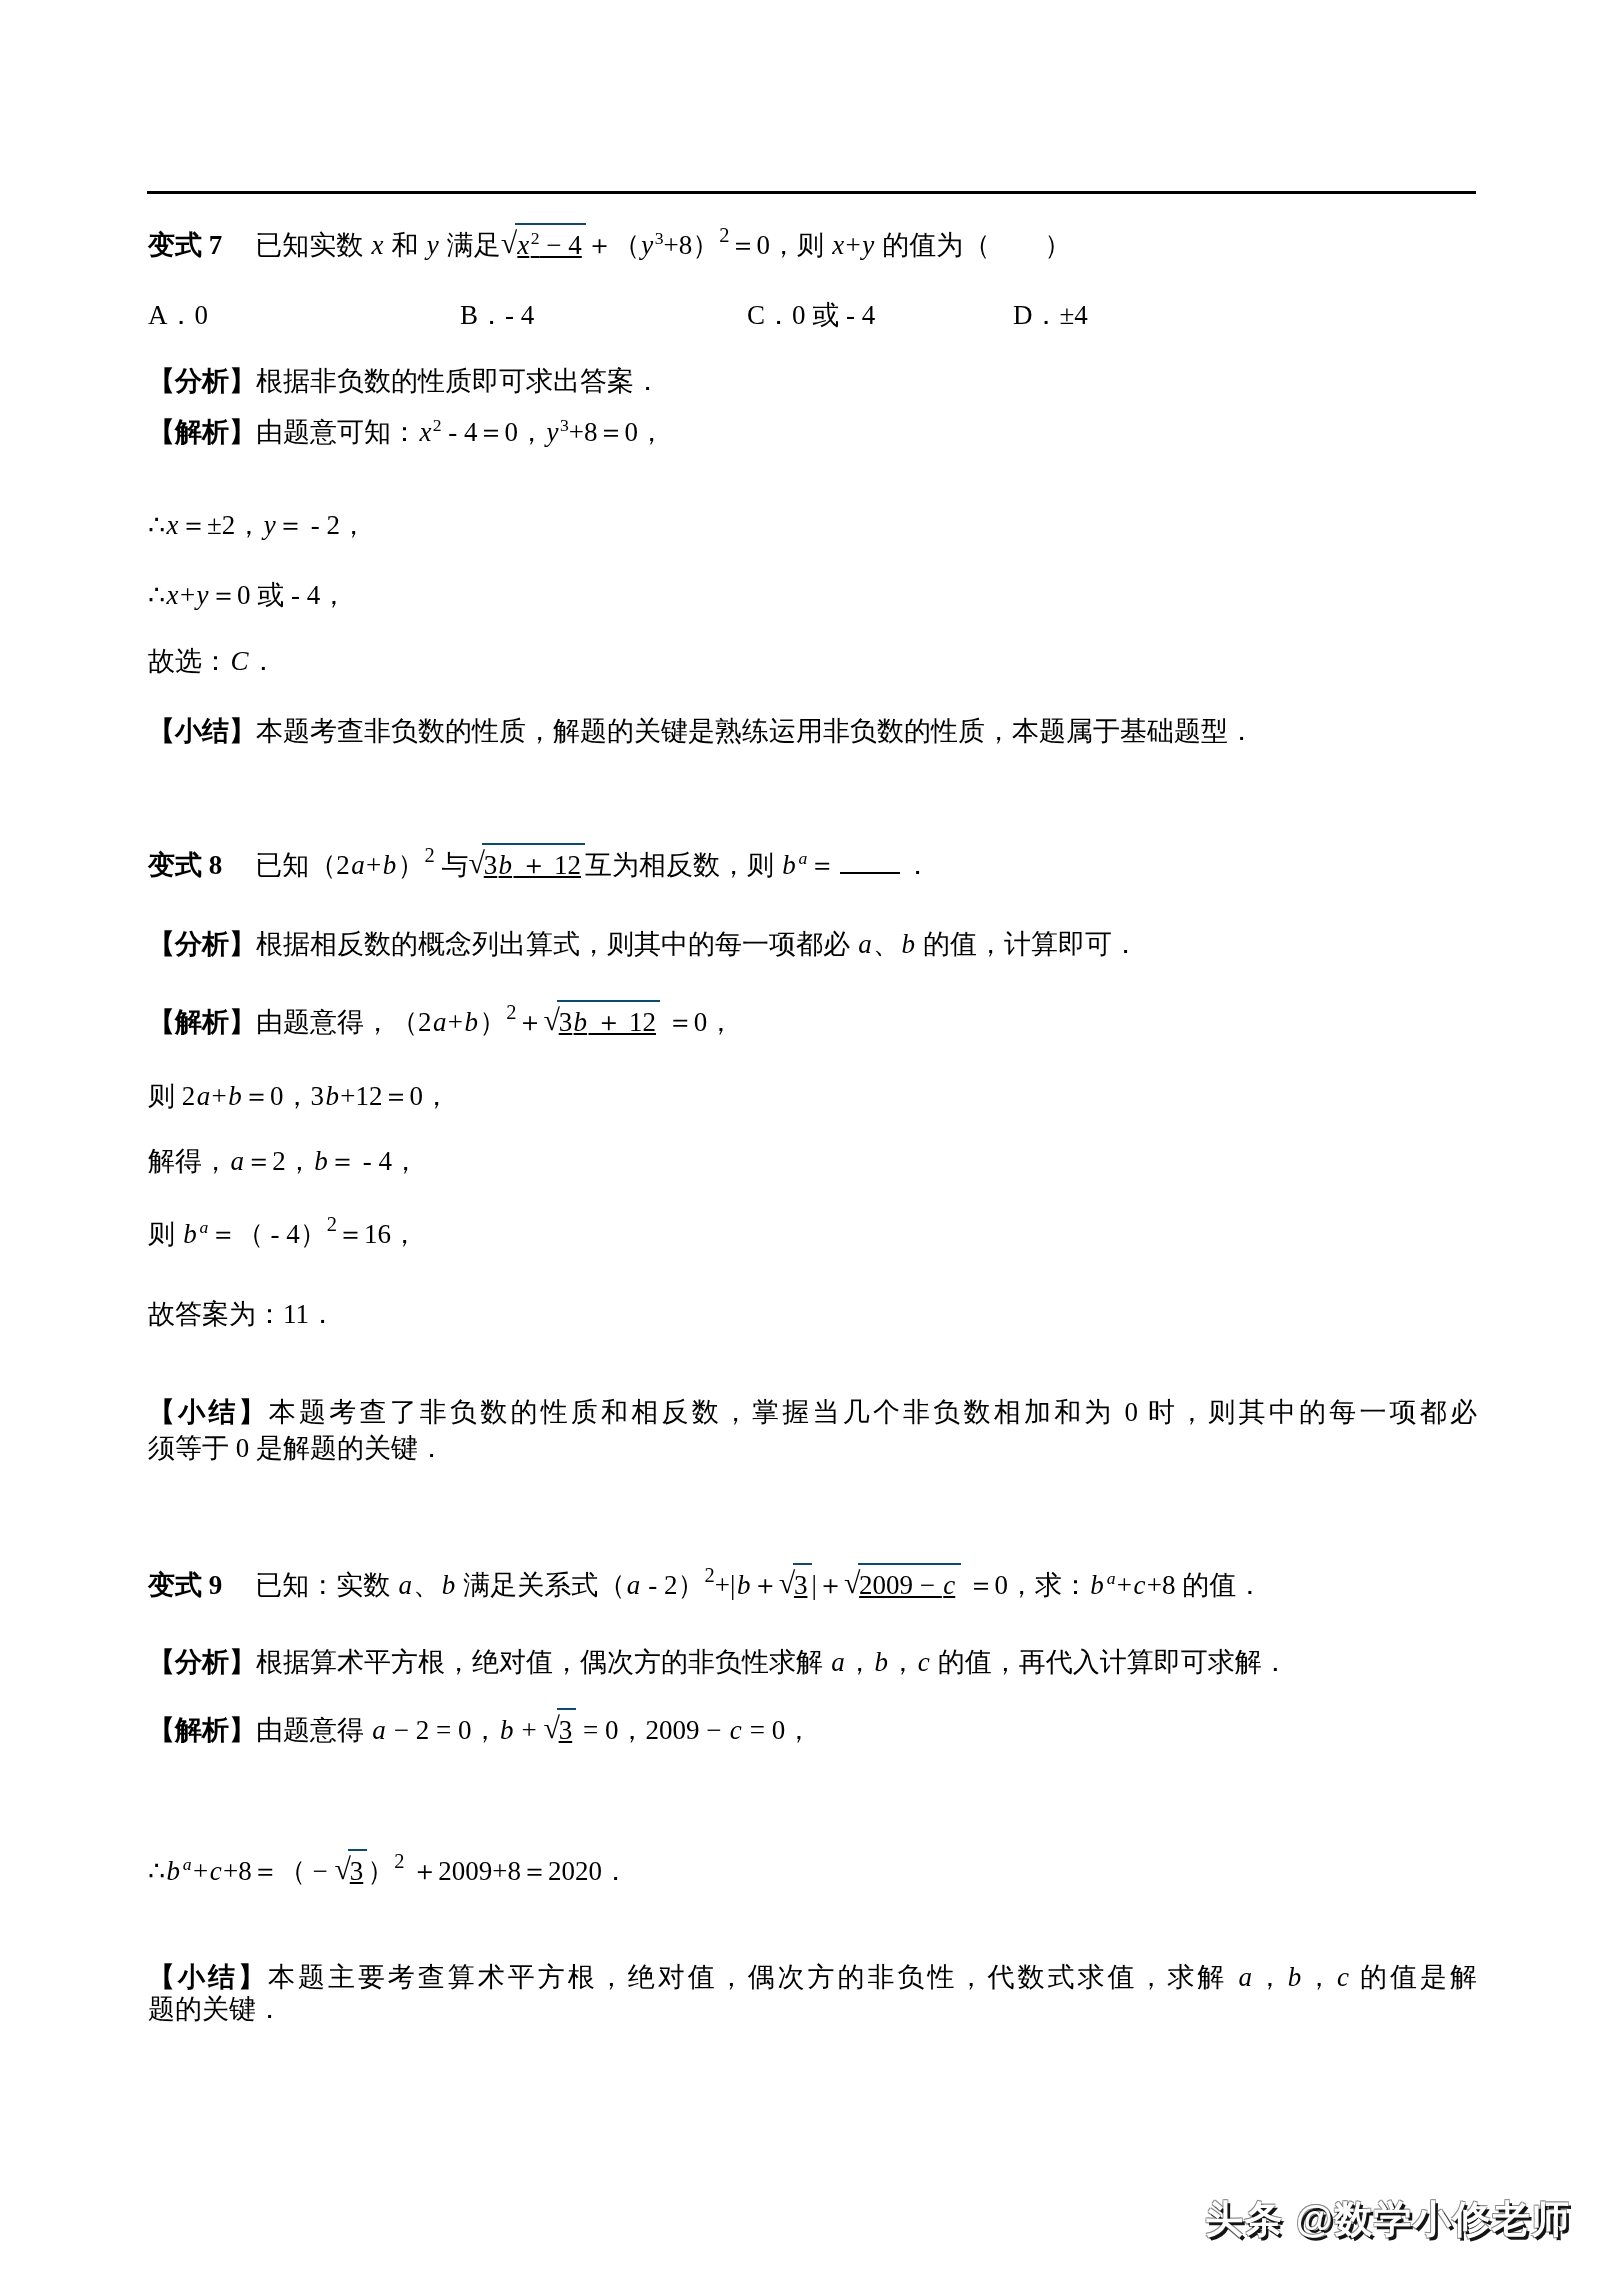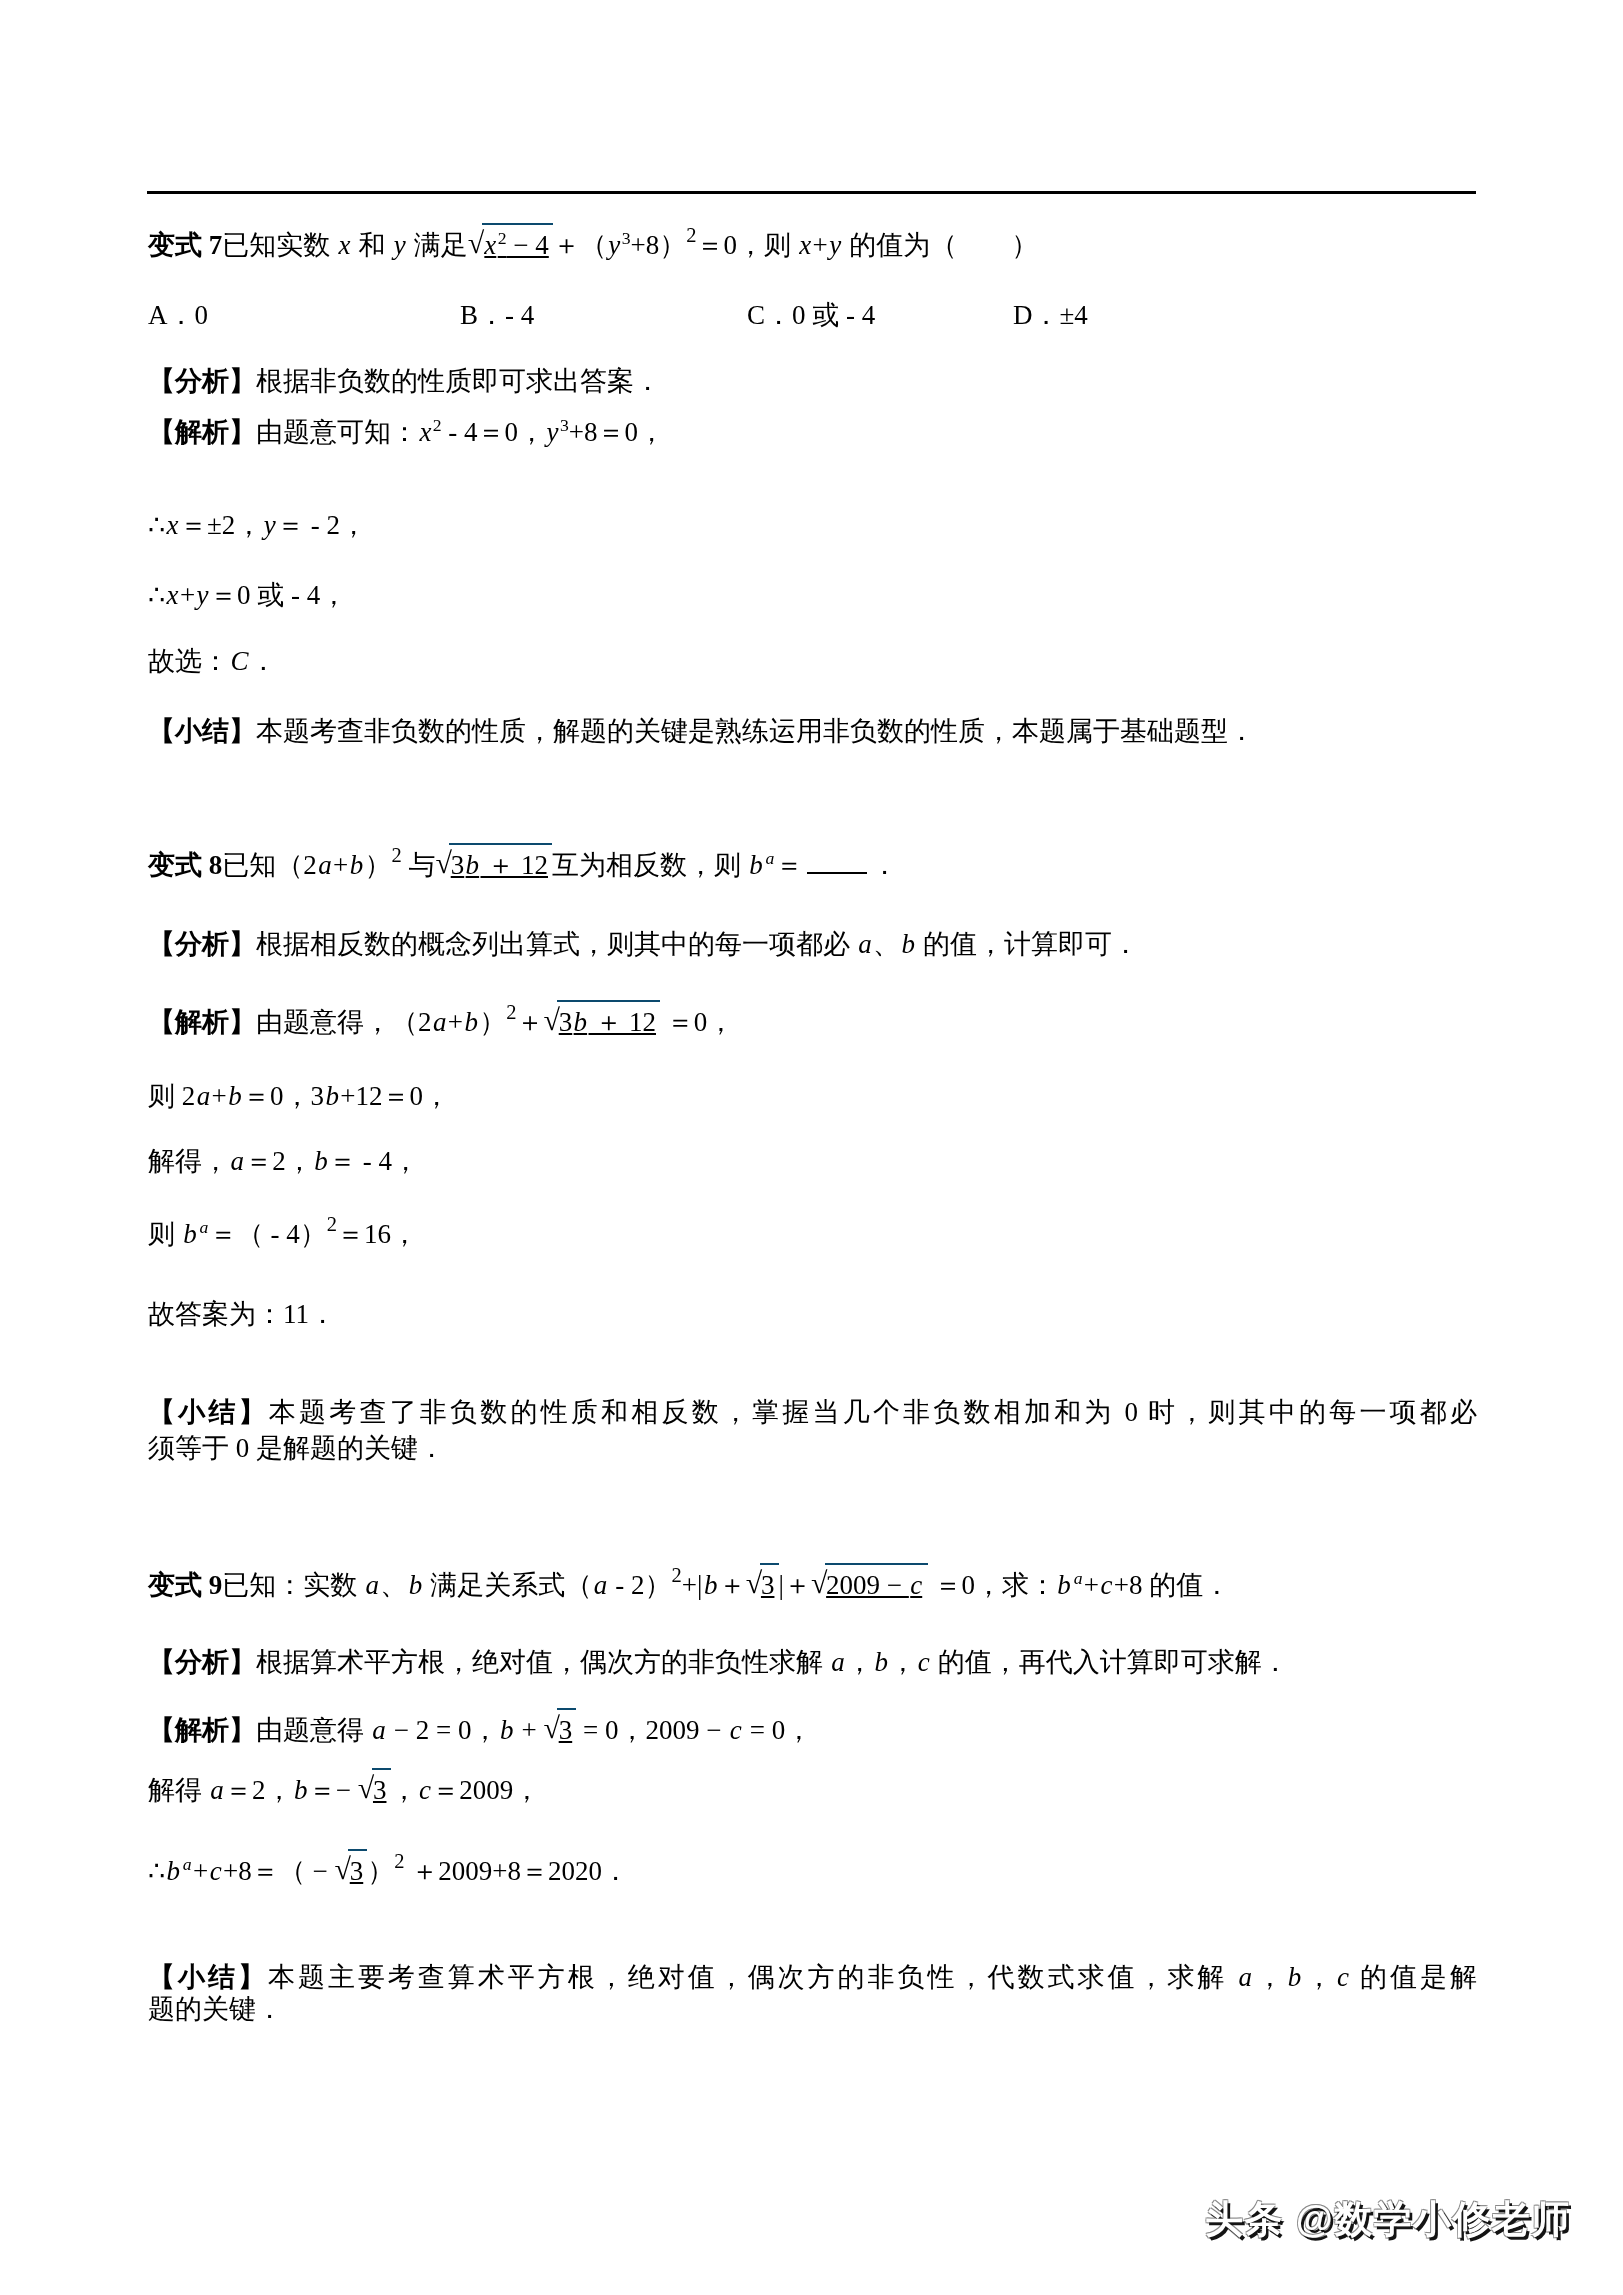--- a/index.html
+++ b/index.html
@@ -1,20 +1,20 @@
 <!DOCTYPE html>
 <html style="font-size:11px"><head>
 <meta charset="utf-8">
 <style>
   html,body{margin:0;padding:0;background:#ffffff;}
   .page{position:relative;width:1623px;height:2295px;background:#fff;color:#000;
         font-family:"Liberation Serif","DejaVu Serif",serif;overflow:hidden;}
   .rule{position:absolute;left:147px;top:191px;width:1329px;height:3.4px;background:#000;}
   .line{position:absolute;left:148px;font-size:27px;line-height:41px;white-space:nowrap;}
-  .num{font-weight:bold;}
+  .num{font-weight:bold;margin-right:33px;}
   .lbl{font-weight:bold;}
   .v{font-style:italic;padding:0 1.4px;}
   sup{font-size:17.7px;line-height:0;}
   sup.bigsup{font-size:20.5px;vertical-align:12.3px;line-height:0;}
   .sqrt{display:inline-block;white-space:nowrap;}
   .sqrt .rd{display:inline-block;font-size:30px;transform:translateY(-0.7px);}
   .sqrt .ov{display:inline-block;border-top:2px solid #0c4a6e;padding:0 4.1px 0 1.4px;margin-left:-2.7px;text-decoration:underline;}
   .blank{display:inline-block;width:60px;height:5.5px;border-bottom:2px solid #000;margin:0 4.1px;}
   .opts span{position:absolute;top:0;}
   .just{width:1329px;white-space:normal;text-align:justify;text-align-last:justify;margin-top:32px;}
@@ -106,23 +106,20 @@
   </div>
 
   <div class="line" style="top:1642px">
     <span class="lbl">【分析】</span><span>根据算术平方根，绝对值，偶次方的非负性求解 </span><span class="v">a</span><span>，</span><span class="v">b</span><span>，</span><span class="v">c</span><span> 的值，再代入计算即可求解．</span>
   </div>
 
   <div class="line" style="top:1708px">
     <span class="lbl">【解析】</span><span>由题意得 </span><span class="v">a</span><span> − 2 = 0，</span><span class="v">b</span><span> + </span><span class="sqrt"><span class="rd">√</span><span class="ov">3</span></span><span> = 0，2009 − </span><span class="v">c</span><span> = 0，</span>
   </div>
 
-  <div class="line" style="top:1768px">
-    <span>解得 </span><span class="v">a</span><span>＝2，</span><span class="v">b</span><span>＝− </span><span class="sqrt"><span class="rd">√</span><span class="ov">3</span></span><span>，</span><span class="v">c</span><span>＝2009，</span>
-  </div>
 
   <div class="line" style="top:1849px">
     <span>∴</span><span class="v">b</span><sup><span class="v">a</span></sup><span>+</span><span class="v">c</span><span>+8＝（ − </span><span class="sqrt"><span class="rd">√</span><span class="ov">3</span></span><span>）</span><sup class="bigsup">2</sup><span> ＋2009+8＝2020．</span>
   </div>
 
   <div class="line just" style="top:1925px">
     <span class="lbl">【小结】</span><span>本题主要考查算术平方根，绝对值，偶次方的非负性，代数式求值，求解 </span><span class="v">a</span><span>，</span><span class="v">b</span><span>，</span><span class="v">c</span><span> 的值是解</span>
   </div>
 
   <div class="line" style="top:1989px">

